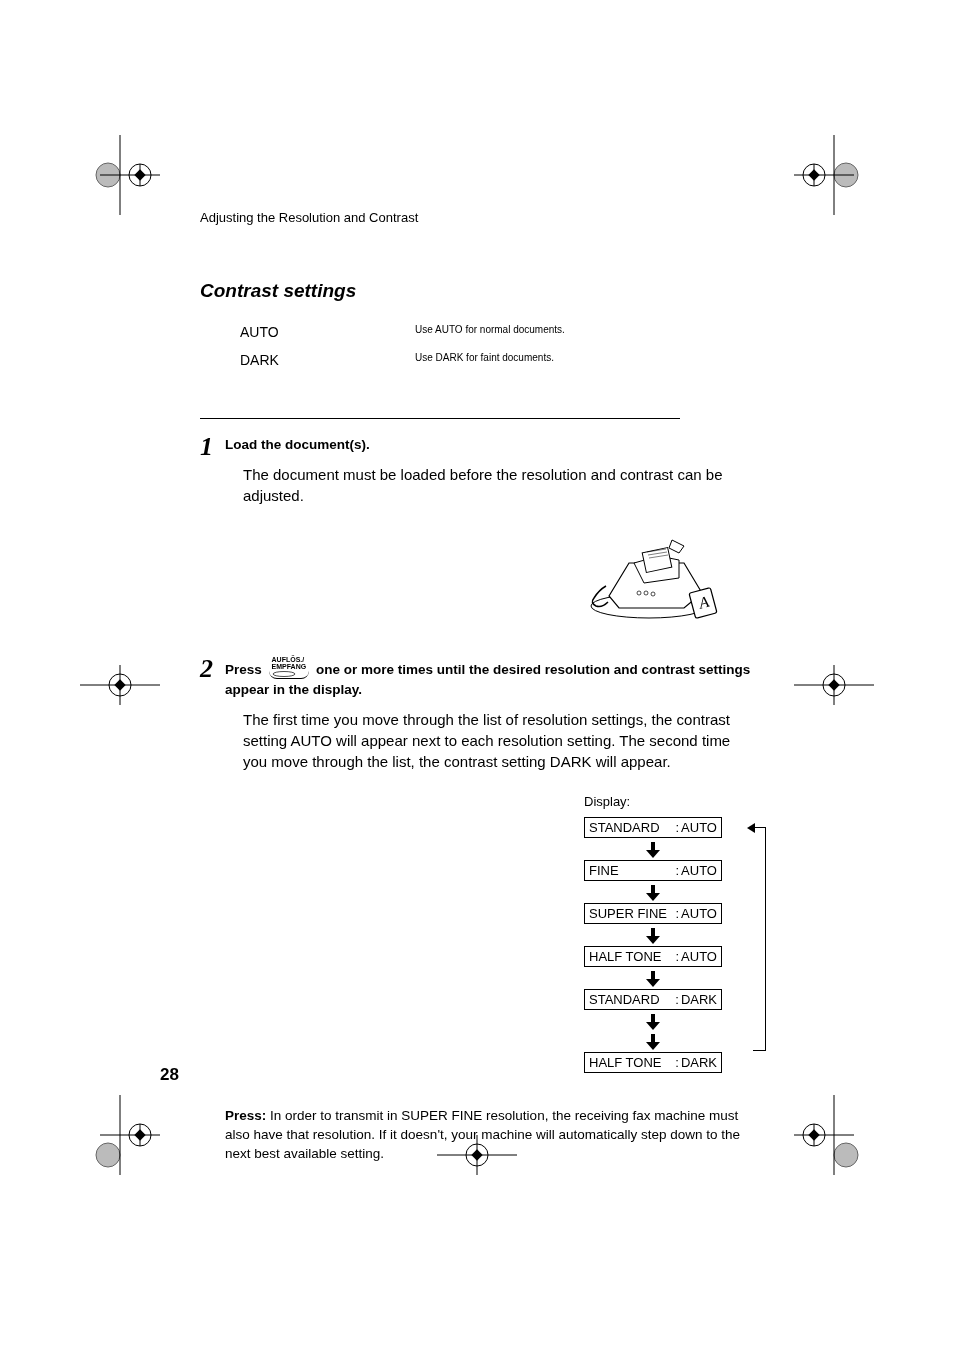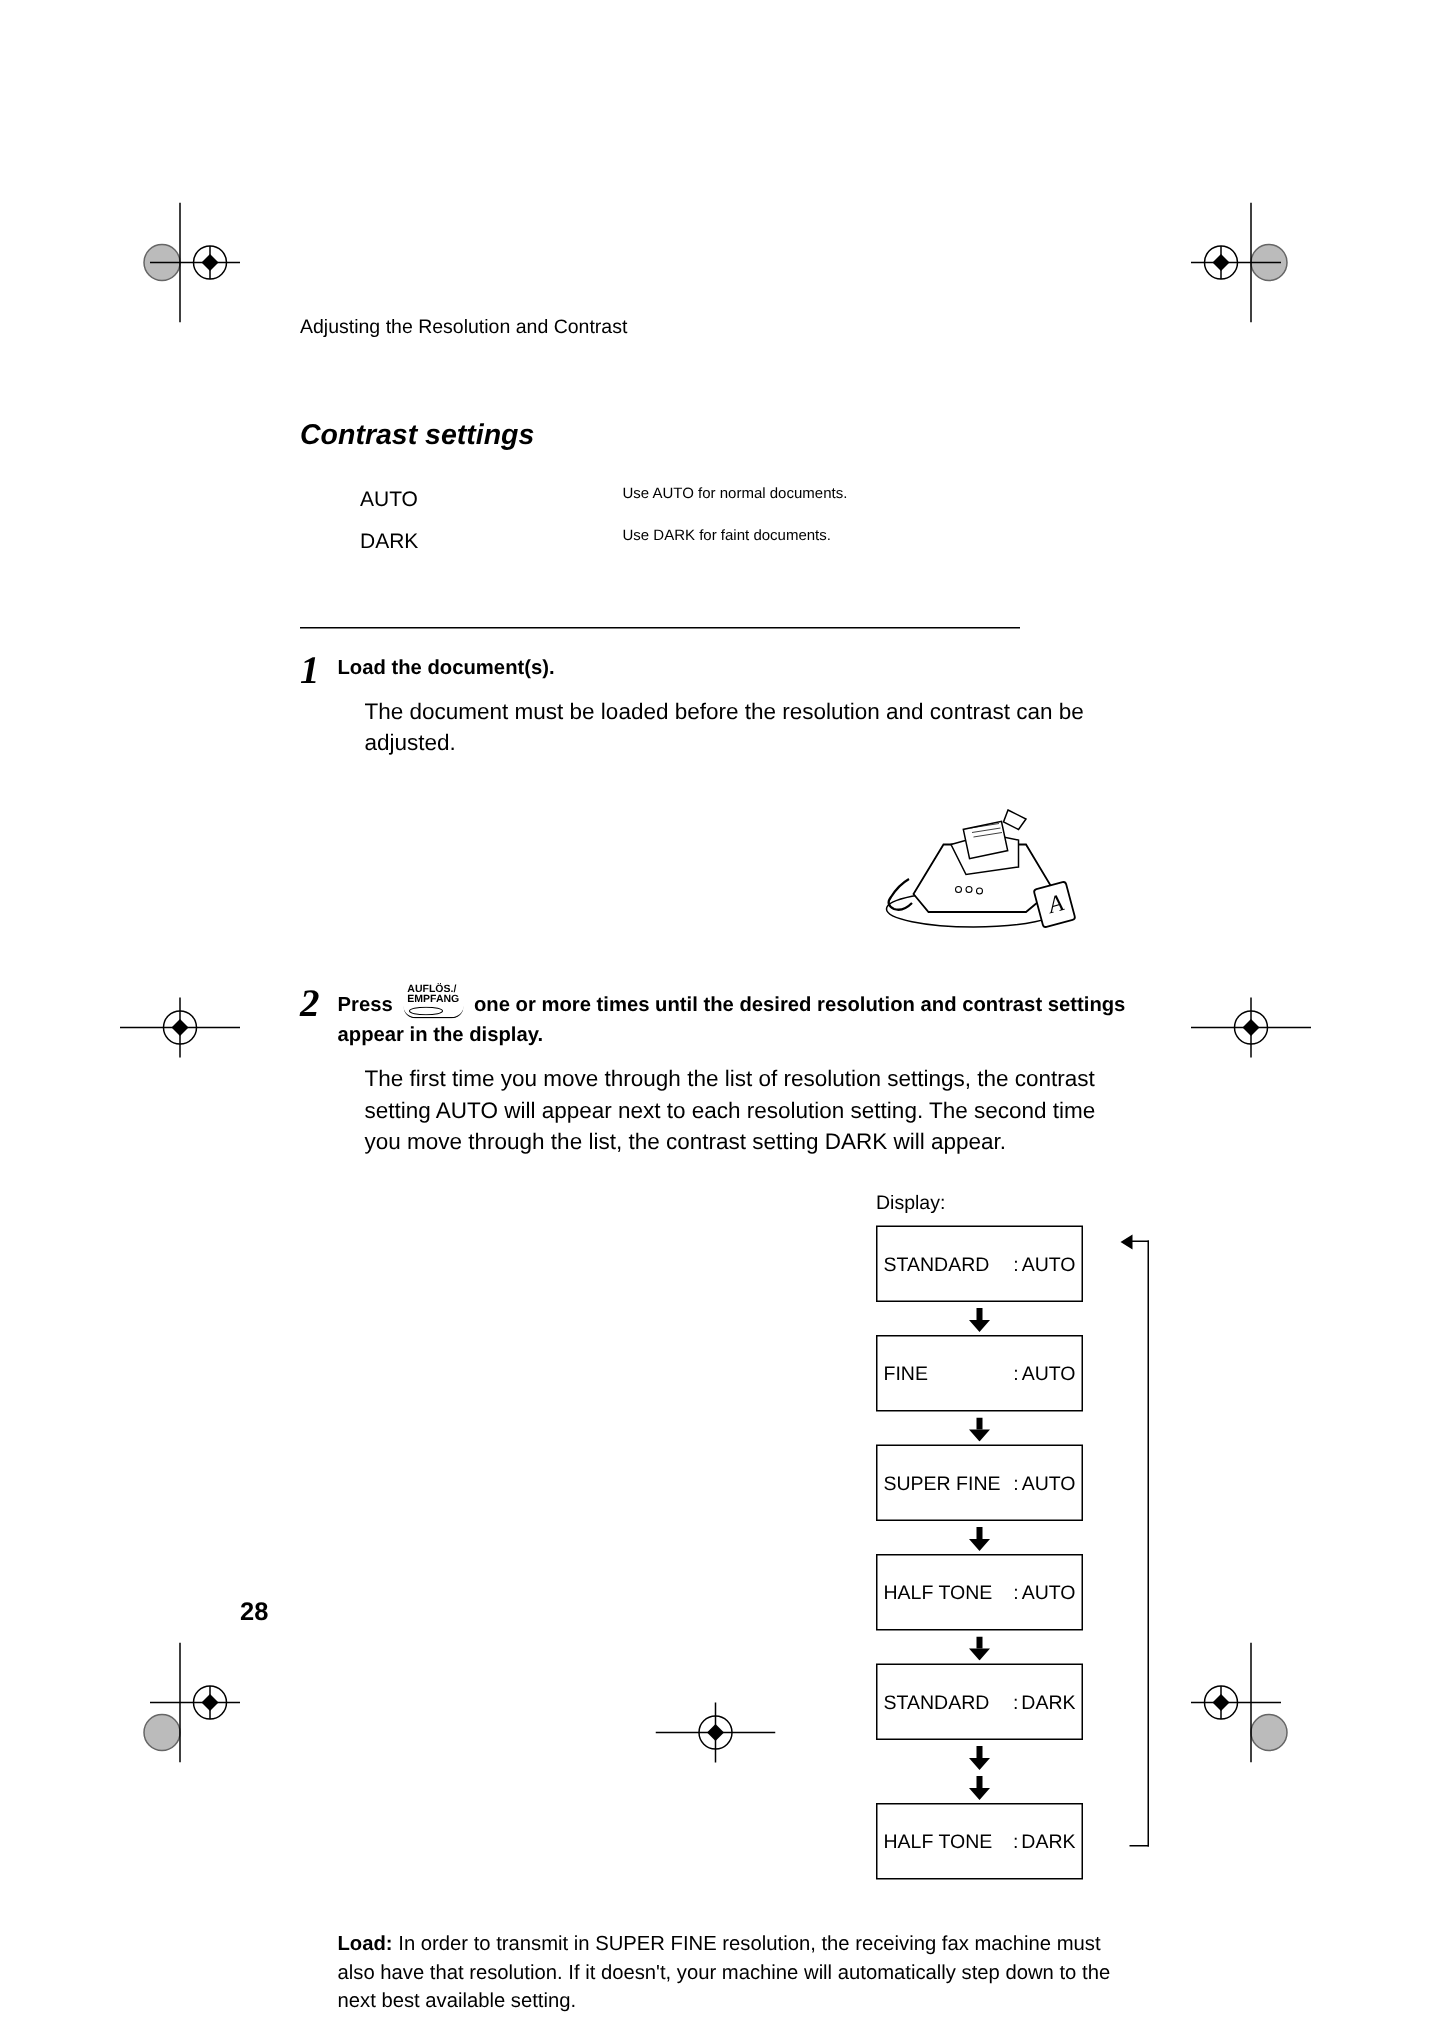--- a/index.html
+++ b/index.html
@@ -104,21 +104,21 @@
       margin: 0 3px;
       position: relative;
       top: -3px;
     }
     .display-label {
       font-size: 13px;
       margin-bottom: 8px;
     }
     .display-box {
       border: 1px solid #000;
-      padding: 17px 4px;
+      padding: 2px 4px;
       font-size: 13px;
       display: flex;
       width: 128px;
       margin-bottom: 4px;
     }
     .display-res {
       flex: 1;
     }
     .display-sep {
       padding: 0 2px;
@@ -410,18 +410,18 @@
               <span class="display-sep">:</span>
               <span class="display-con">DARK</span>
             </div>
           </div>
         </div>
       </div>
     </div>
   </div>
 
   <div class="note-block">
-    <span class="note-label">Load:</span><span> In order to transmit in SUPER FINE resolution, the receiving fax machine must also have that resolution. If it doesn't, your machine will automatically step down to the next best available setting.</span>
+    <span class="note-label">Press:</span><span> In order to transmit in SUPER FINE resolution, the receiving fax machine must also have that resolution. If it doesn't, your machine will automatically step down to the next best available setting.</span>
   </div>
 
 </div>
 
 <div class="page-num">28</div>
 
 </body></html>

